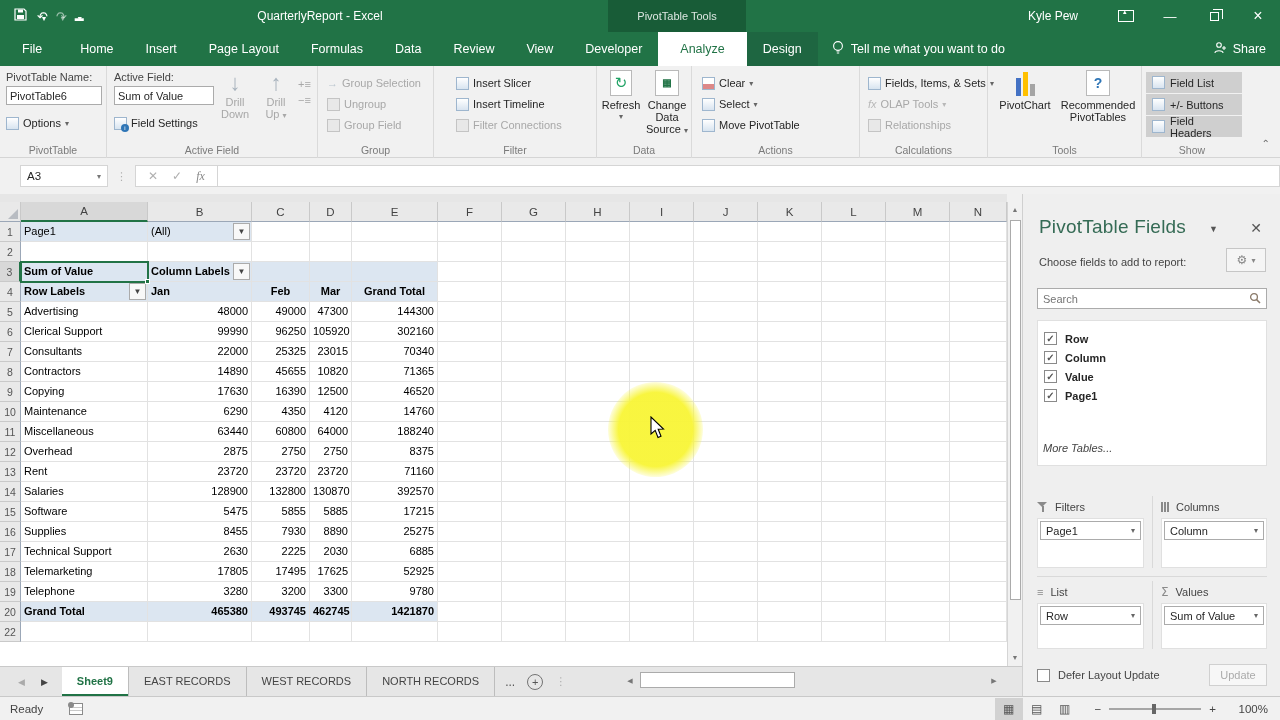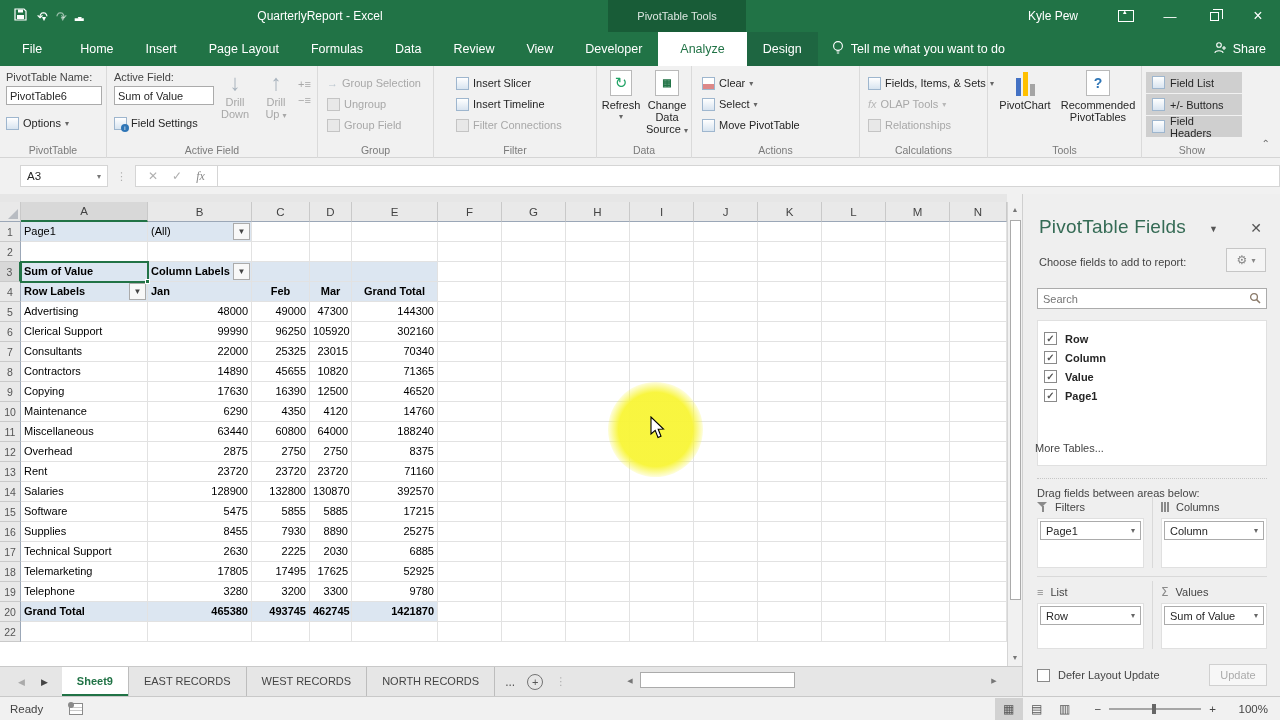--- a/index.html
+++ b/index.html
@@ -125,21 +125,21 @@
   .pane-title-dd { position:absolute; right:62px; top:30px; font-size:9px; color:#555; }
   .pane-close { position:absolute; right:18px; top:26px; font-size:14px; color:#555; }
   .choose-label { position:absolute; left:16px; top:62px; font-size:11px; color:#444; }
   .gearbtn { position:absolute; right:14px; top:54px; width:40px; height:24px; border:1px solid #C6C6C6; background:#F5F5F5; display:flex; align-items:center; justify-content:center; gap:4px; color:#888; font-size:12px; }
   .gearbtn .dd { font-size:8px; }
   .searchbox { position:absolute; left:14px; top:94px; width:230px; height:21px; background:#fff; border:1px solid #ABABAB; display:flex; align-items:center; }
   .searchbox input { flex:1; border:none; outline:none; font-size:11px; padding:0 5px; font-family:"Liberation Sans",sans-serif; color:#262626; background:transparent; }
   .fieldsbox { position:absolute; left:14px; top:126px; width:230px; height:146px; background:#fff; border:1px solid #E0E0E0; padding:8px 6px; }
   .fielditem { display:flex; align-items:center; gap:8px; height:19px; font-weight:bold; color:#262626; }
   .cb { width:13px; height:13px; border:1px solid #8A8A8A; background:#fff; font-size:10px; line-height:11px; text-align:center; color:#555; flex:none; }
-  .more-tables { position:absolute; left:12px; top:248px; color:#444; }
+  .more-tables { position:absolute; left:20px; top:248px; color:#444;font-style:italic; }
   .drag-label { position:absolute; left:14px; top:284px; color:#444; border-top:1px dotted #C6C6C6; width:230px; padding-top:8px; }
   .quads { position:absolute; left:14px; top:302px; width:230px; }
   .qgrid { display:flex; }
   .qcol { width:115px; padding-right:8px; }
   .qcol.right { border-left:1px solid #D9D9D9; padding-left:8px; padding-right:0; }
   .qhead { display:flex; align-items:center; gap:7px; height:22px; color:#444; }
   .qbody { background:#fff; border:1px solid #E0E0E0; height:50px; padding:2px; }
   .qbody.short { height:46px; }
   .chip { height:19px; border:1px solid #ABABAB; background:#fff; display:flex; align-items:center; padding:0 5px; color:#262626; }
   .chip .dd { margin-left:auto; font-size:8px; color:#666; }
@@ -862,21 +862,20 @@
         <div class="fielditem">
           <span class="cb">✓</span>
           <span>Value</span>
         </div>
         <div class="fielditem">
           <span class="cb">✓</span>
           <span>Page1</span>
         </div>
       </div>
     <div class="more-tables">More Tables...</div>
-    <div class="drag-label">Drag fields between areas below:</div>
 
     <div class="quads">
       <div class="qgrid">
         <div class="qcol">
           <div class="qhead">
               <span class="funnel-icon"></span>
               <span>Filters</span>
             </div>
           <div class="qbody" id="area-filters">
               <div class="chip">

